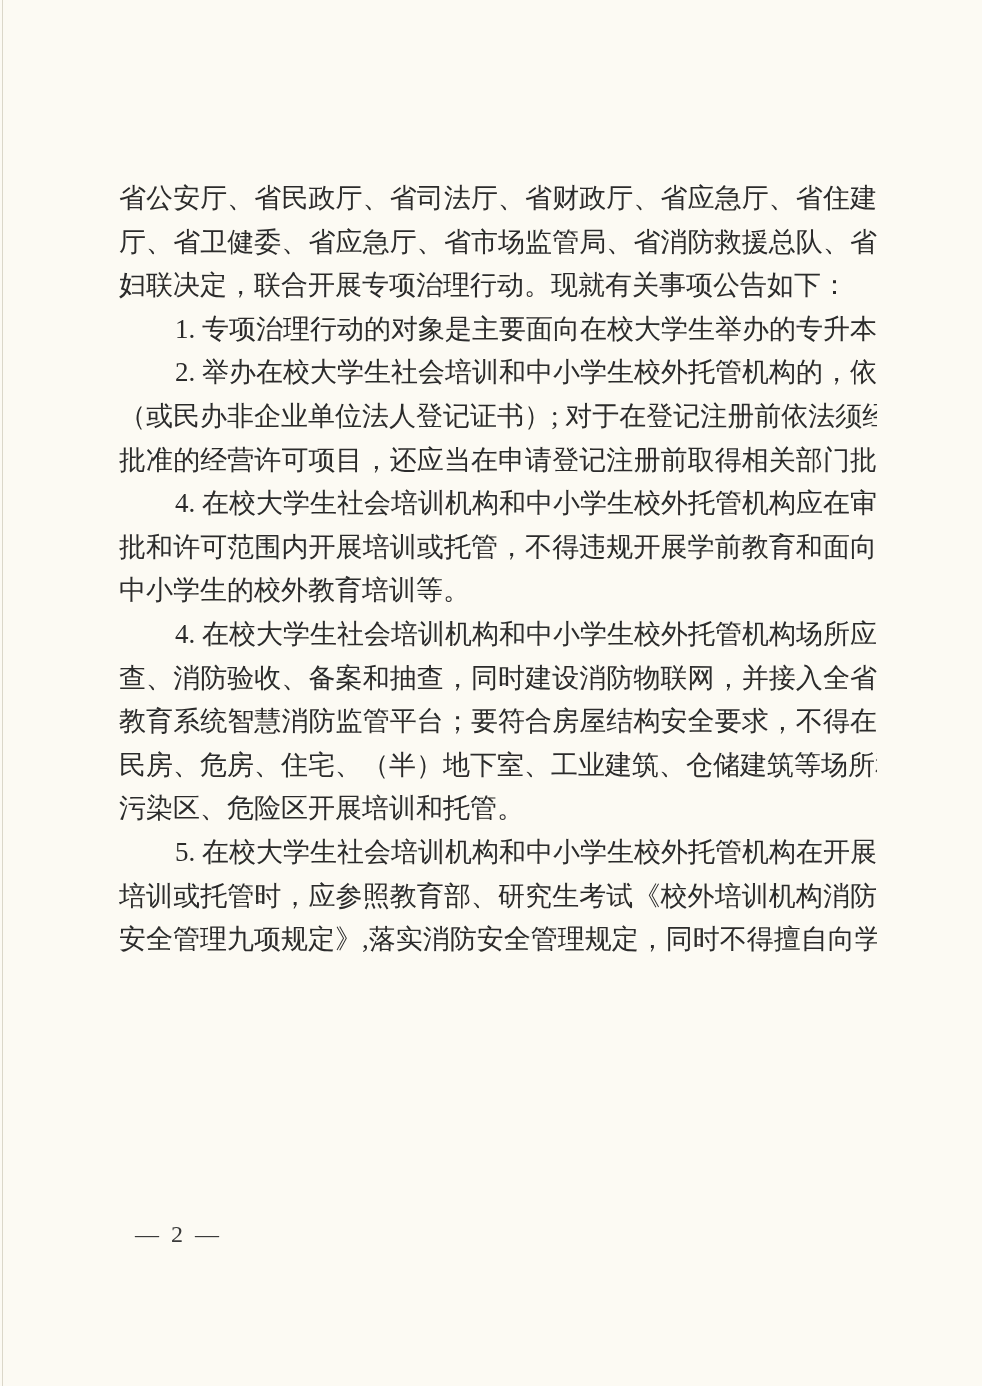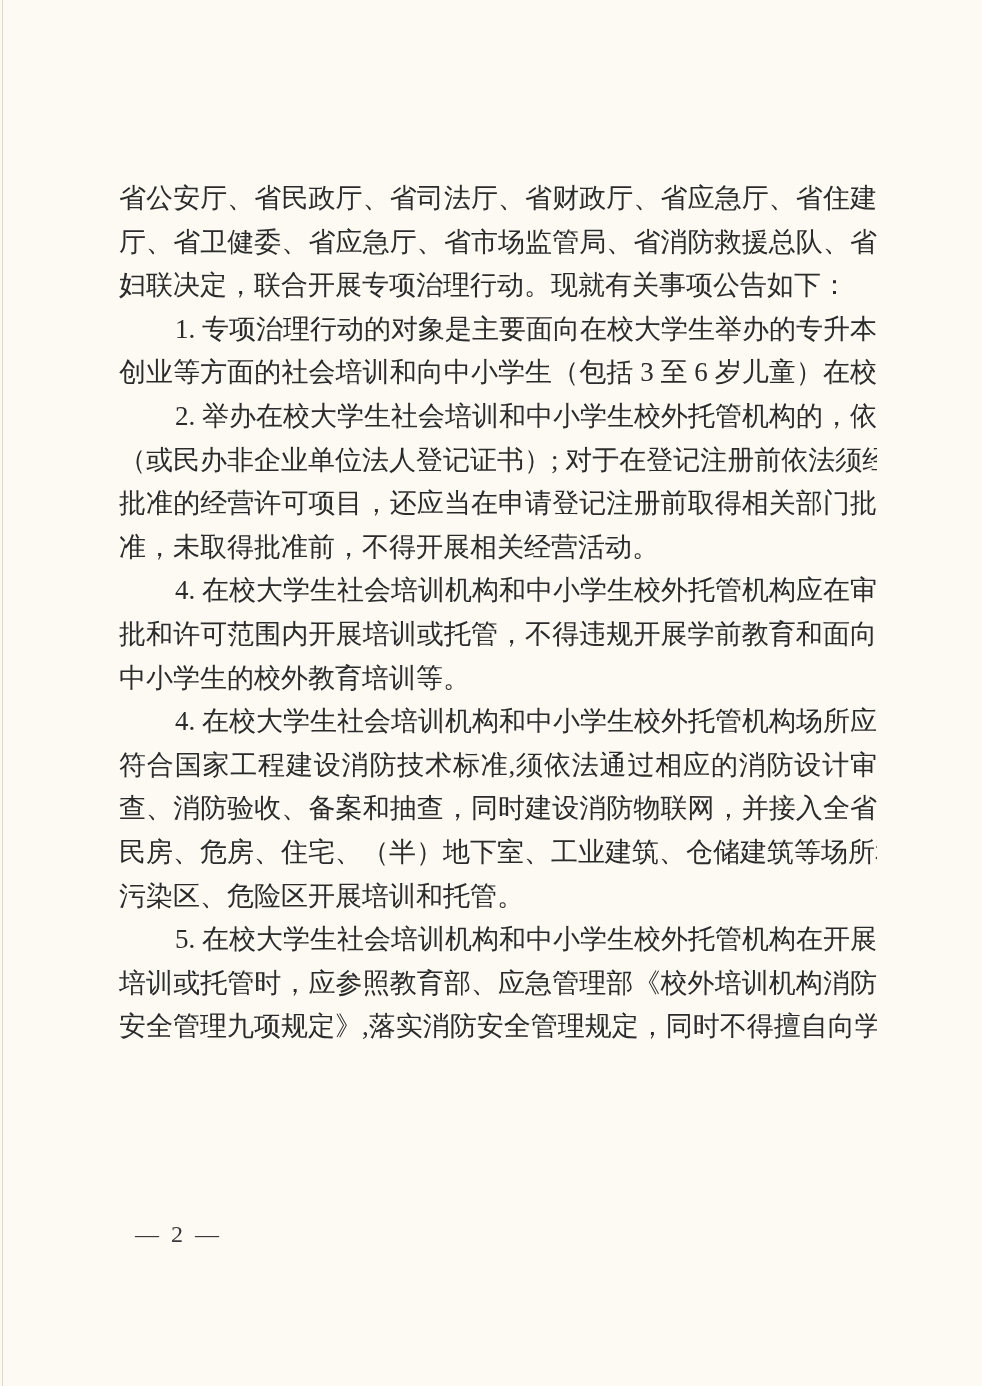--- a/index.html
+++ b/index.html
@@ -60,31 +60,29 @@
 </head>
 <body>
 
 <div class="page-edge"></div>
 
 <div class="text-block" id="text-block">
     <div class="line">省公安厅、省民政厅、省司法厅、省财政厅、省应急厅、省住建</div>
     <div class="line">厅、省卫健委、省应急厅、省市场监管局、省消防救援总队、省</div>
     <div class="line no-fill">妇联决定，联合开展专项治理行动。现就有关事项公告如下：</div>
     <div class="line indent">1. 专项治理行动的对象是主要面向在校大学生举办的专升本</div>
-    <div class="line">创业等方面的社会培训和向中小学生（包括 3 至 6 岁儿童）在校</div>
     <div class="line indent">2. 举办在校大学生社会培训和中小学生校外托管机构的，依</div>
     <div class="line">（或民办非企业单位法人登记证书）; 对于在登记注册前依法须经</div>
     <div class="line">批准的经营许可项目，还应当在申请登记注册前取得相关部门批</div>
-    <div class="line no-fill">准，未取得批准前，不得开展相关经营活动。</div>
     <div class="line indent">4. 在校大学生社会培训机构和中小学生校外托管机构应在审</div>
     <div class="line">批和许可范围内开展培训或托管，不得违规开展学前教育和面向</div>
     <div class="line no-fill">中小学生的校外教育培训等。</div>
     <div class="line indent">4. 在校大学生社会培训机构和中小学生校外托管机构场所应</div>
-    <div class="line">符合国家工程建设消防技术标准,须依法通过相应的消防设计审</div>
     <div class="line">查、消防验收、备案和抽查，同时建设消防物联网，并接入全省</div>
+    <div class="line">教育系统智慧消防监管平台；要符合房屋结构安全要求，不得在</div>
     <div class="line">民房、危房、住宅、（半）地下室、工业建筑、仓储建筑等场所和</div>
     <div class="line no-fill">污染区、危险区开展培训和托管。</div>
     <div class="line indent">5. 在校大学生社会培训机构和中小学生校外托管机构在开展</div>
-    <div class="line">培训或托管时，应参照教育部、应急管理部《校外培训机构消防</div>
+    <div class="line">培训或托管时，应参照教育部、研究生考试《校外培训机构消防</div>
     <div class="line">安全管理九项规定》,落实消防安全管理规定，同时不得擅自向学</div>
   </div>
 
 <div class="page-footer">— 2 —</div>
 
 </body></html>

